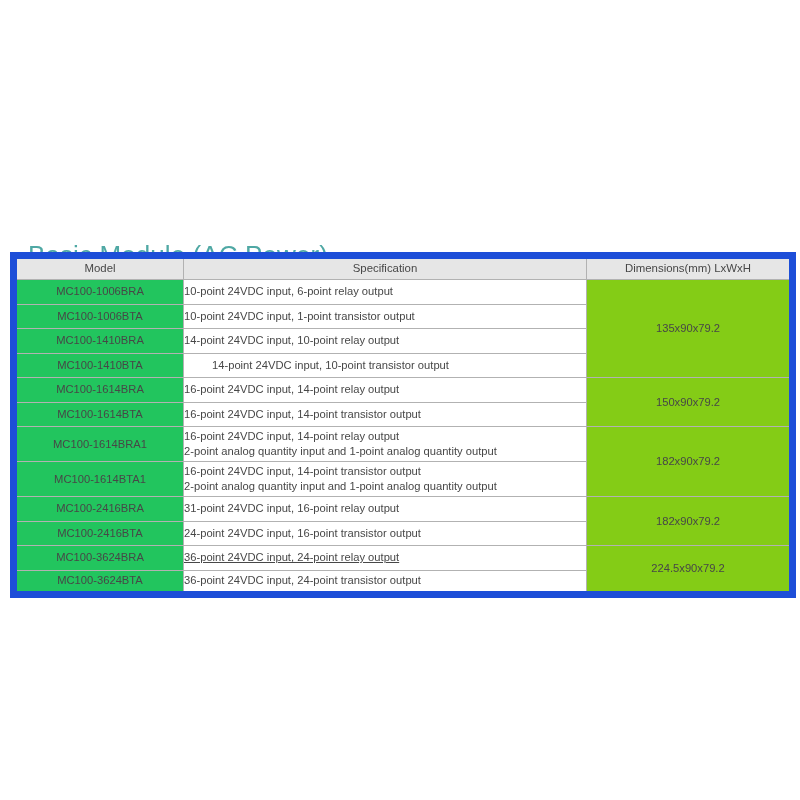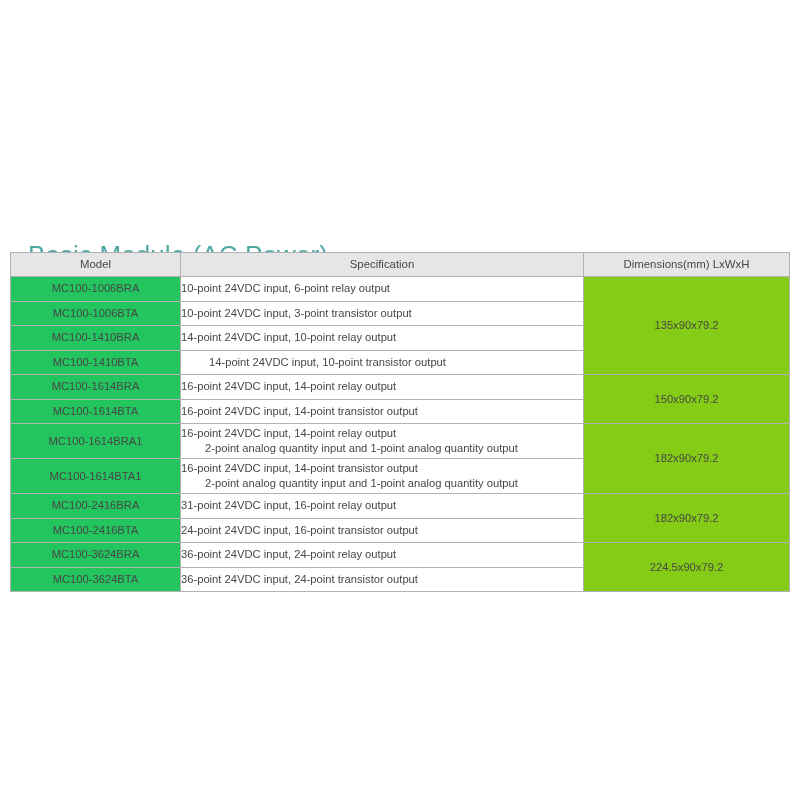--- a/index.html
+++ b/index.html
@@ -38,21 +38,21 @@
   .spec-table-wrap {
     position: absolute;
     left: 10px;
     top: 252px;
     width: 779px;
   }
   table.spec-table {
     width: 779px;
     border-collapse: collapse;
     table-layout: fixed;
-    border: 1px solid #1d4ed8;
+    border: 7px solid #1d4ed8;
   }
   table.spec-table col.c-model { width: 170px; }
   table.spec-table col.c-spec  { width: 403px; }
   table.spec-table col.c-dim   { width: 206px; }
 
   table.spec-table th,
   table.spec-table td {
     border: 1px solid #b2b2b2;
     color: #474747;
     font-size: 11.2px;
@@ -84,21 +84,20 @@
   
   td.spec-cell {
     background: #ffffff;
     text-align: left;
     padding-left: 53px;
     height: 24.5px;
   }
   tr.tall td.spec-cell { height: 35px; }
   td.spec-cell .line2 {
     display: block;
-    padding-left: 24px;
   }
 
   
   td.dim-cell {
     background: #84cc16;
     text-align: center;
     vertical-align: middle;
   }
 </style>
 </head>
@@ -126,21 +125,21 @@
           <tr>
             <td class="model-cell">MC100-1006BRA</td>
             <td class="spec-cell">
               <span style="display: block;">10-point 24VDC input, 6-point relay output</span>
             </td>
             <td class="dim-cell" rowspan="4">135x90x79.2</td>
           </tr>
           <tr>
             <td class="model-cell">MC100-1006BTA</td>
             <td class="spec-cell">
-              <span style="display: block;">10-point 24VDC input, 3-point transistor output</span>
+              <span style="display: block;">10-point 24VDC input, 1-point transistor output</span>
             </td>
           </tr>
           <tr>
             <td class="model-cell">MC100-1410BRA</td>
             <td class="spec-cell">
               <span style="display: block;">14-point 24VDC input, 10-point relay output</span>
             </td>
           </tr>
           <tr>
             <td class="model-cell">MC100-1410BTA</td>
@@ -185,21 +184,21 @@
           </tr>
           <tr>
             <td class="model-cell">MC100-2416BTA</td>
             <td class="spec-cell">
               <span style="display: block;">24-point 24VDC input, 16-point transistor output</span>
             </td>
           </tr>
           <tr>
             <td class="model-cell">MC100-3624BRA</td>
             <td class="spec-cell">
-              <span style="display: block;">36-point 24VDC input, 24-point relay output</span>
+              <span style="display: block; text-decoration: underline;">36-point 24VDC input, 24-point relay output</span>
             </td>
             <td class="dim-cell" rowspan="2">224.5x90x79.2</td>
           </tr>
           <tr>
             <td class="model-cell">MC100-3624BTA</td>
             <td class="spec-cell">
               <span style="display: block;">36-point 24VDC input, 24-point transistor output</span>
             </td>
           </tr>
         </tbody>

